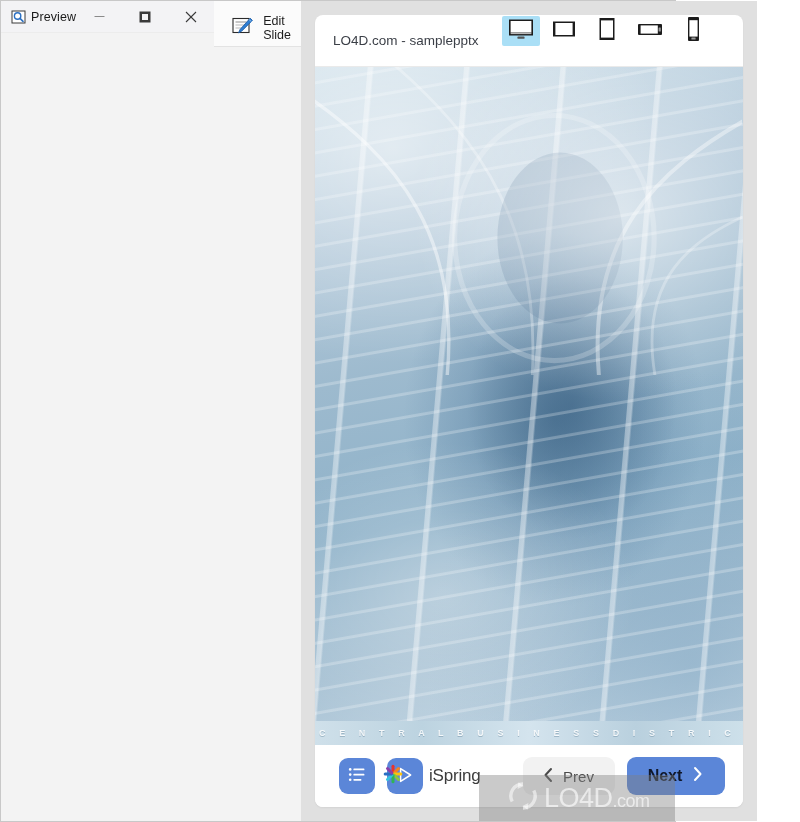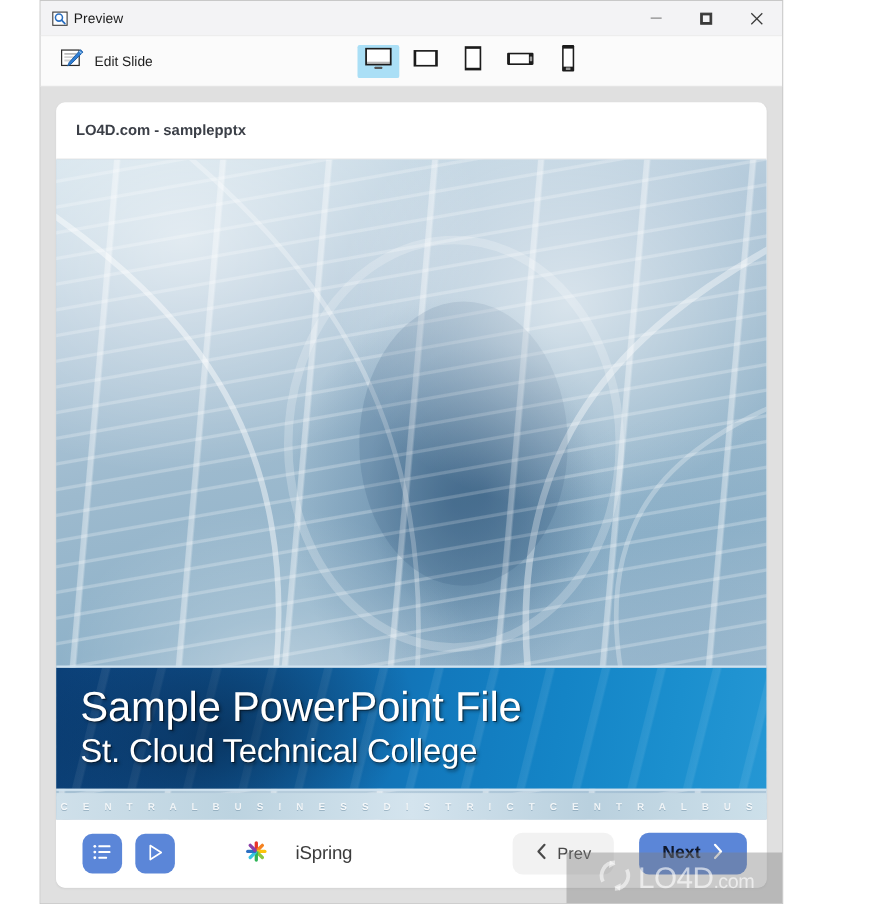--- a/index.html
+++ b/index.html
@@ -12,22 +12,21 @@
     overflow: hidden;
   }
 
   .window {
     position: relative;
     width: 676px;
     height: 822px;
     background: #f3f3f3;
     border: 1px solid #c8c8c8;
     display: flex;
-    flex-direction: column;
-    margin-left: 36px;
+    flex-direction: row;
   }
 
   
   .titlebar {
     height: 32px;
     background: #f3f3f5;
     display: flex;
     align-items: center;
     flex: 0 0 32px;
     border-bottom: 1px solid #ececec;
@@ -56,21 +55,21 @@
     width: 46px; height: 32px;
     display: flex; align-items: center; justify-content: center;
     cursor: default;
   }
 
   
   .toolbar {
     height: 46px;
     background: #fbfbfb;
     display: flex;
-    align-items: center;
+    align-items: flex-end;
     flex: 0 0 46px;
     border-bottom: 1px solid #e3e3e3;
     position: relative;
     gap: 28px;
   }
   .tool-item {
     display: flex;
     align-items: center;
     gap: 9px;
     padding: 4px 10px;
@@ -114,21 +113,20 @@
     box-shadow: 0 1px 2px rgba(0,0,0,0.06);
   }
 
   .card-header {
     height: 52px;
     flex: 0 0 52px;
     display: flex;
     align-items: center;
     padding-left: 18px;
     border-bottom: 1px solid #eaeaea;
-    font-weight: bold;
   }
   .card-title {
     font-size: 13.5px;
     color: #3b3f47;
   }
 
   
   .slide-wrap {
     flex: 1 1 auto;
     display: flex;
@@ -296,21 +294,21 @@
   }
   .brand-name {
     font-size: 17px;
     color: #3c3c3c;
     letter-spacing: -0.2px;
   }
 
   .nav-group {
     display: flex;
     align-items: flex-end;
-    gap: 23px;
+    gap: 12px;
   }
   .btn-prev {
     height: 38px;
     min-width: 92px;
     border-radius: 9px;
     background: #f2f2f2;
     color: #4a4a4a;
     font-size: 15px;
     display: flex;
     align-items: center;
@@ -484,24 +482,20 @@
           <svg class="slide-curves" viewBox="0 0 750 540" preserveAspectRatio="none">
             <path d="M-30 40 C 150 160, 260 300, 230 560" fill="none" stroke="rgba(255,255,255,0.45)" stroke-width="6"></path>
             <path d="M120 -20 C 300 130, 400 290, 380 560" fill="none" stroke="rgba(255,255,255,0.30)" stroke-width="5"></path>
             <path d="M760 90 C 600 180, 470 300, 500 560" fill="none" stroke="rgba(255,255,255,0.40)" stroke-width="7"></path>
             <path d="M780 250 C 660 300, 560 370, 600 560" fill="none" stroke="rgba(255,255,255,0.28)" stroke-width="5"></path>
             <ellipse cx="420" cy="300" rx="175" ry="215" fill="none" stroke="rgba(255,255,255,0.22)" stroke-width="9"></ellipse>
             <ellipse cx="430" cy="300" rx="110" ry="150" fill="rgba(45,85,120,0.18)"></ellipse>
           </svg>
           <div class="slide-haze"></div>
 
-          <div class="slide-band">
-            <div class="slide-title">Sample PowerPoint File</div>
-            <div class="slide-subtitle">St. Cloud Technical College</div>
-          </div>
 
           <div class="slide-footer-strip">
             <span class="strip-text">C E N T R A L  B U S I N E S S  D I S T R I C T  C E N T R A L  B U S I N E S S  D I S T R I C T  C E N T R A</span>
           </div>
         </div>
       </div>
 
       <div class="card-footer">
         <button class="round-btn">
           <span>

